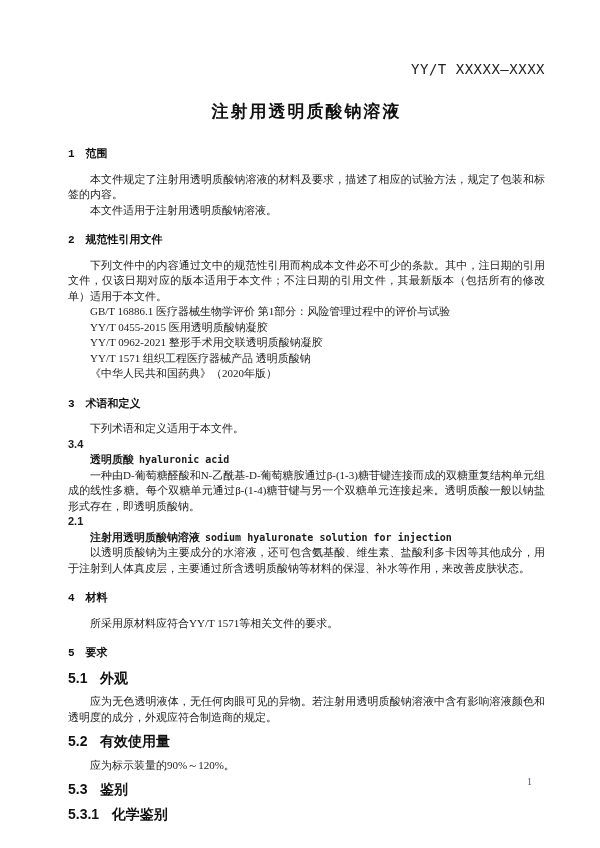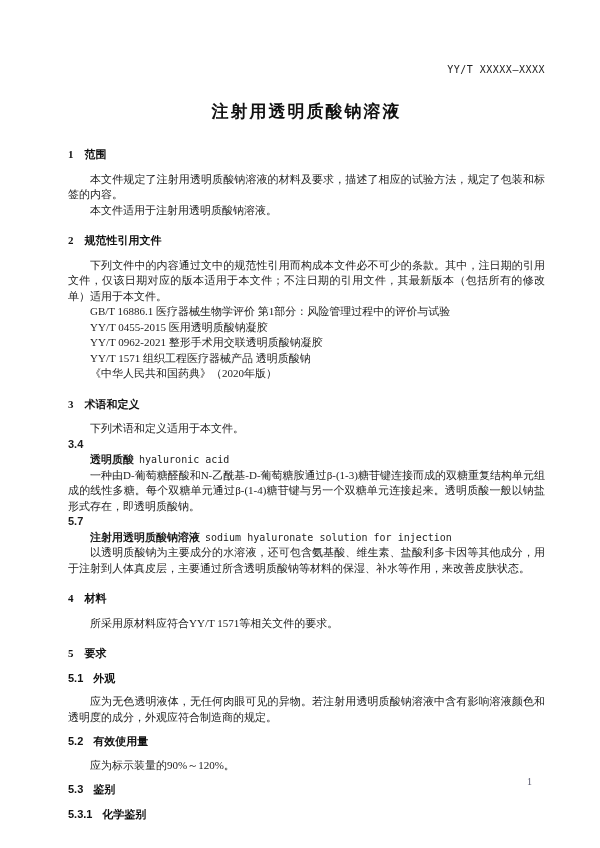--- a/index.html
+++ b/index.html
@@ -17,46 +17,46 @@
     overflow: hidden;
   }
   .content {
     padding: 62px 55px 0 68px;
     font-size: 11px;
     line-height: 15.5px;
   }
   .doc-ref {
     text-align: right;
     font-family: "DejaVu Sans Mono", monospace;
-    font-size: 10px;
+    font-size: 14px;
     letter-spacing: 0.5px;
     color: #222;
   }
   .doc-title {
     text-align: center;
     font-family: "Liberation Sans", sans-serif;
     font-weight: bold;
     font-size: 17px;
     letter-spacing: 2px;
     margin-top: 26px;
     color: #111;
   }
   .clause-heading {
-    font-family: Liberation Serif, serif;
+    font-family: Liberation Mono, monospace;
     font-weight: bold;
     font-size: 11px;
     margin: 15px 0 9px 0;
     color: #111;
   }
   .clause-heading.first { margin-top: 28px; }
   .clause-heading .num { display: inline-block; margin-right: 1em; }
   .sub-heading {
     font-family: "Liberation Sans", sans-serif;
     font-weight: bold;
-    font-size: 11px;
+    font-size: 14px;
     margin: 9px 0 8px 0;
     color: #111;
   }
   .sub-heading .num { display: inline-block; margin-right: 0.9em; }
   .body-para {
     margin: 0;
     text-indent: 2em;
     text-align: justify;
   }
   .ref-line {
@@ -69,21 +69,21 @@
     margin: 0;
   }
   .term-line {
     margin: 0;
     padding-left: 2em;
     font-weight: bold;
     font-family: "Liberation Sans", sans-serif;
   }
   .term-en {
     font-family: "DejaVu Sans Mono", monospace;
-    font-weight: normal;
+    font-weight: bold;
     font-size: 10px;
     margin-left: 0.5em;
   }
   .source-line {
     margin: 0;
     padding-left: 2em;
   }
   .page-number {
     position: absolute;
     top: 776px;
@@ -120,21 +120,21 @@
 
     <div class="clause-heading">
       <span class="num">3</span><span>术语和定义</span>
     </div>
     <p class="body-para">下列术语和定义适用于本文件。</p>
 
     <p class="term-num">3.4</p>
     <p class="term-line"><span>透明质酸</span><span class="term-en">hyaluronic acid</span></p>
     <p class="body-para">一种由D-葡萄糖醛酸和N-乙酰基-D-葡萄糖胺通过β-(1-3)糖苷键连接而成的双糖重复结构单元组成的线性多糖。每个双糖单元通过β-(1-4)糖苷键与另一个双糖单元连接起来。透明质酸一般以钠盐形式存在，即透明质酸钠。</p>
 
-    <p class="term-num">5.7</p>
+    <p class="term-num">2.1</p>
     <p class="term-line"><span>注射用透明质酸钠溶液</span><span class="term-en">sodium hyaluronate solution for injection</span></p>
     <p class="body-para">以透明质酸钠为主要成分的水溶液，还可包含氨基酸、维生素、盐酸利多卡因等其他成分，用于注射到人体真皮层，主要通过所含透明质酸钠等材料的保湿、补水等作用，来改善皮肤状态。</p>
 
     <div class="clause-heading">
       <span class="num">4</span><span>材料</span>
     </div>
     <p class="body-para">所采用原材料应符合YY/T 1571等相关文件的要求。</p>
 
     <div class="clause-heading">
       <span class="num">5</span><span>要求</span>

